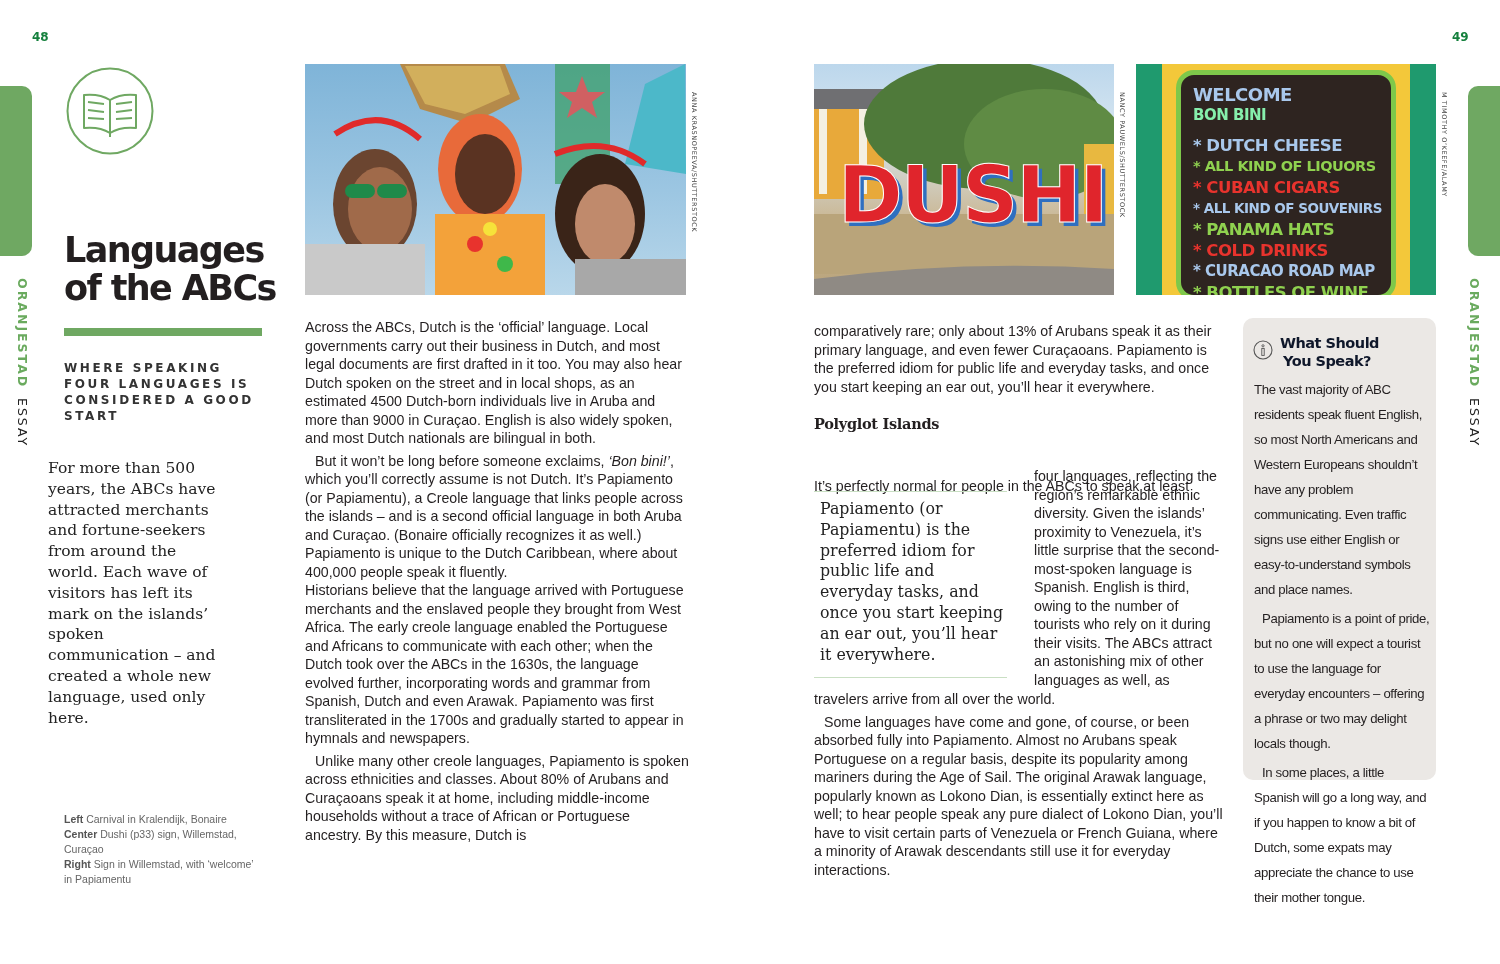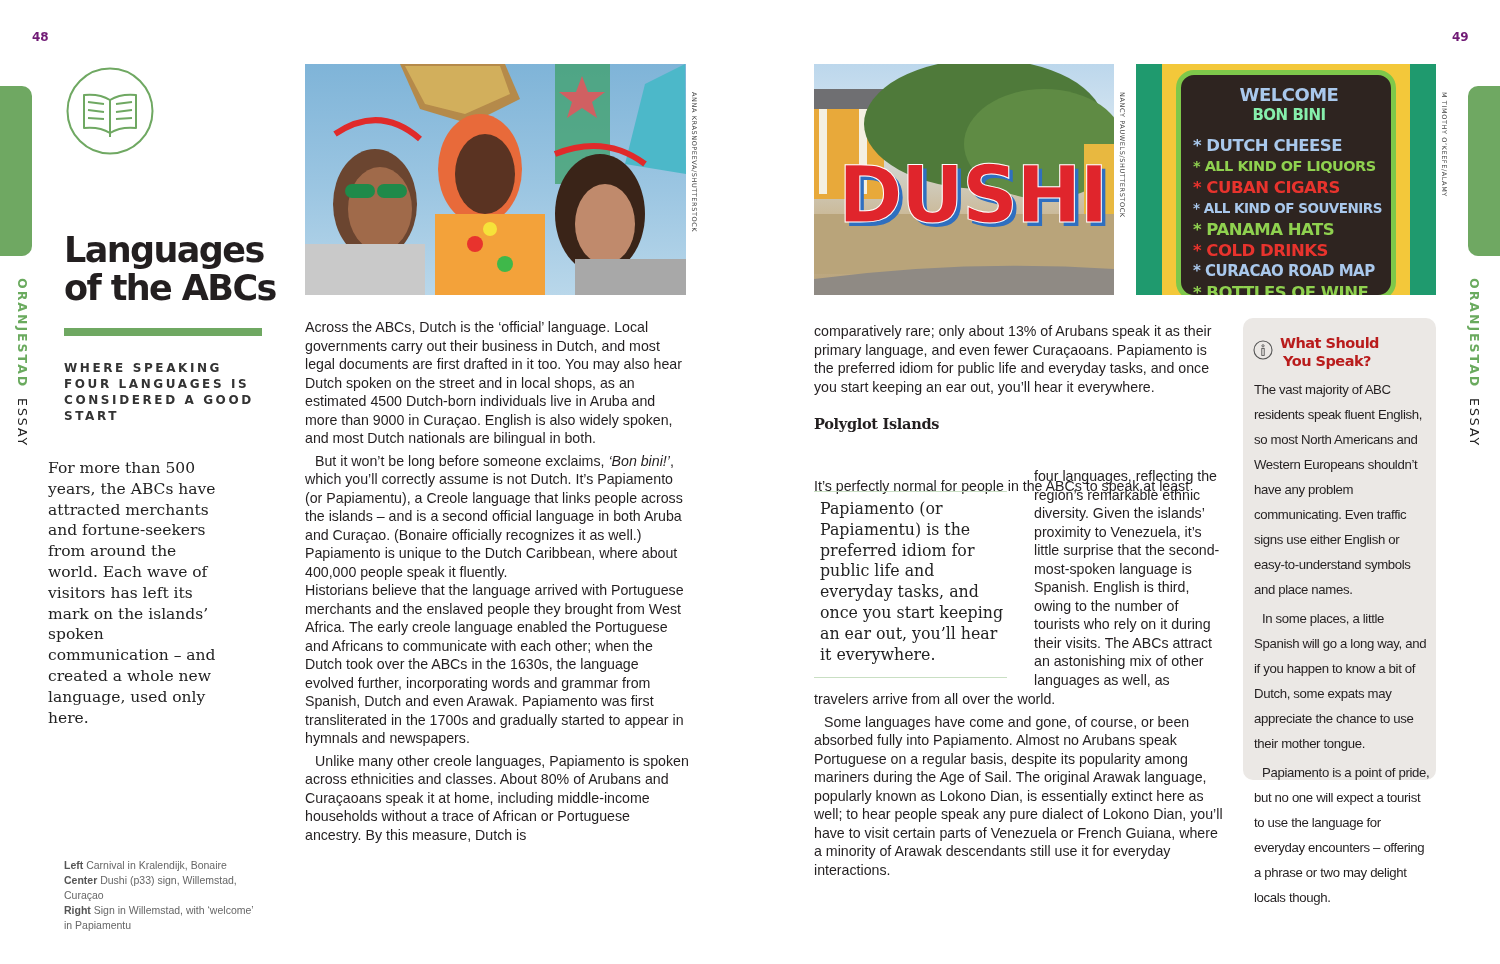--- a/index.html
+++ b/index.html
@@ -1,38 +1,38 @@
 <!DOCTYPE html>
 <html><head>
 <meta charset="utf-8">
 <style>
   html, body { margin:0; padding:0; }
   body { width:1500px; height:964px; background:#ffffff; position:relative; overflow:hidden; color:#222; font-family:"Liberation Sans", sans-serif; }
   .abs { position:absolute; }
-  .folio { font-family:"DejaVu Sans", sans-serif; font-weight:bold; font-size:12px; color:#701a75; }
+  .folio { font-family:"DejaVu Sans", sans-serif; font-weight:bold; font-size:12px; color:#15803d; }
   .tab { background:#6fa862; }
   .side-label { writing-mode:vertical-rl; font-family:"DejaVu Sans", sans-serif; font-size:12.5px; letter-spacing:2px; white-space:nowrap; }
   .side-label .g { color:#6aaa5e; font-weight:bold; }
   .side-label .k { color:#222; margin-top:10px; }
   .title { font-family:"DejaVu Sans", sans-serif; font-weight:bold; font-size:35px; line-height:38px; letter-spacing:-1.6px; color:#231f20; }
   .rule { background:#6fa862; }
   .kicker { font-family:"DejaVu Sans", sans-serif; font-weight:bold; font-size:12px; line-height:16px; letter-spacing:2.6px; color:#333; }
   .intro { font-family:"DejaVu Serif", serif; font-size:15.5px; line-height:20.8px; color:#222; }
-  .credits { font-family:"Liberation Sans", sans-serif; font-size:10.5px; line-height:15px; color:#666;margin-top:46px; }
+  .credits { font-family:"Liberation Sans", sans-serif; font-size:10.5px; line-height:15px; color:#666; }
   .credits b { color:#555; }
   .body { font-family:"Liberation Sans", sans-serif; font-size:14.2px; line-height:18.5px; color:#231f20; }
   .body p { margin:0; }
   .body p.ind { text-indent:10px; margin-top:4px; }
   .body h3 { font-family:"DejaVu Serif", serif; font-weight:bold; font-size:14.5px; margin:0; line-height:20px; letter-spacing:-0.3px; }
   .photo { overflow:hidden; }
   .credit-v { writing-mode:vertical-rl; font-family:"DejaVu Sans", sans-serif; font-size:6.5px; letter-spacing:0.6px; color:#444; white-space:nowrap; }
   .pull { font-family:"DejaVu Serif", serif; font-size:15.8px; line-height:20.8px; color:#222; }
   .pull-rule { height:1px; background:#c9dfc3; }
   .sidebar { background:#ebe8e5; border-radius:10px; }
-  .sb-title { font-family:"DejaVu Sans", sans-serif; font-weight:bold; font-size:14.5px; line-height:18px; color:#b91c1c; letter-spacing:-0.5px; }
+  .sb-title { font-family:"DejaVu Sans", sans-serif; font-weight:bold; font-size:14.5px; line-height:18px; color:#0f172a; letter-spacing:-0.5px; }
   .sb-text { font-family:"Liberation Sans", sans-serif; font-size:13.2px; line-height:25px; color:#231f20; letter-spacing:-0.35px; }
   .sb-text p { margin:0; }
   .sb-text p.ind { text-indent:8px; margin-top:4px; }
 </style>
 </head>
 <body>
 
 <div class="abs folio" style="left:32px; top:30px;">48</div>
 
 <div class="abs tab" style="left:0; top:86px; width:32px; height:170px; border-radius:0 10px 10px 0;"></div>
@@ -122,21 +122,21 @@
     <path d="M0 215 Q150 195 300 205 L300 231 L0 231 Z" fill="#8f8a84"></path>
     <text x="28" y="162" font-family="DejaVu Sans, sans-serif" font-weight="bold" font-size="78" fill="#2f6fc0" letter-spacing="-2">DUSHI</text>
     <text x="24" y="158" font-family="DejaVu Sans, sans-serif" font-weight="bold" font-size="78" fill="#e0252c" stroke="#ffffff" stroke-width="1" letter-spacing="-2">DUSHI</text>
   </svg>
 </div>
 <div class="abs credit-v" style="left:1118px; top:92px;">NANCY PAUWELS/SHUTTERSTOCK</div>
 
 <div class="abs photo" style="left:1136px; top:64px; width:300px; height:231px; background:#1f9a6e;">
   <div class="abs" style="left:26px; top:0; width:248px; height:231px; background:#f3c83a;"></div>
   <div class="abs" style="left:40px; top:6px; width:220px; height:230px; background:#2e2420; border:5px solid #7ec84a; border-radius:18px; box-sizing:border-box; padding:10px 6px 0 12px; font-family:'DejaVu Sans', sans-serif; font-weight:bold; letter-spacing:-0.5px;">
-    <div style="text-align:center; font-size:18px; line-height:20px;">
+    <div style="font-size:18px; line-height:20px;">
       <div style="color:#a9c8ec;">WELCOME</div>
       <div style="color:#86efac; font-size:15px;">BON BINI</div>
     </div>
     <div style="font-size:16.5px; line-height:21px; margin-top:10px; white-space:nowrap;">
       <div style="color:#a9c8ec;">* DUTCH CHEESE</div>
       <div style="color:#8fd14f; font-size:14.5px;">* ALL KIND OF LIQUORS</div>
       <div style="color:#e8332d;">* CUBAN CIGARS</div>
       <div style="color:#a9c8ec; font-size:13.5px;">* ALL KIND OF SOUVENIRS</div>
       <div style="color:#8fd14f;">* PANAMA HATS</div>
       <div style="color:#e8332d;">* COLD DRINKS</div>
@@ -171,16 +171,16 @@
       <circle cx="10" cy="5.8" r="1.1" fill="none" stroke="#555" stroke-width="0.9"></circle>
       <rect x="8.8" y="8.4" width="2.4" height="7" fill="none" stroke="#555" stroke-width="0.9"></rect>
     </svg>
   </div>
   <div class="abs sb-title" style="left:37px; top:16px; width:150px;">
     <div>What Should</div>
     <div style="padding-left:3px;">You Speak?</div>
   </div>
   <div class="abs sb-text" style="left:11px; top:59px; width:178px;">
     <p>The vast majority of ABC residents speak fluent English, so most North Americans and Western Europeans shouldn’t have any problem communicating. Even traffic signs use either English or easy-to-understand symbols and place names.</p>
+    <p class="ind">Papiamento is a point of pride, but no one will expect a tourist to use the language for everyday encounters – offering a phrase or two may delight locals though.</p>
     <p class="ind">In some places, a little Spanish will go a long way, and if you happen to know a bit of Dutch, some expats may appreciate the chance to use their mother tongue.</p>
-    <p class="ind">Papiamento is a point of pride, but no one will expect a tourist to use the language for everyday encounters – offering a phrase or two may delight locals though.</p>
   </div>
 </div>
 
 </body></html>

